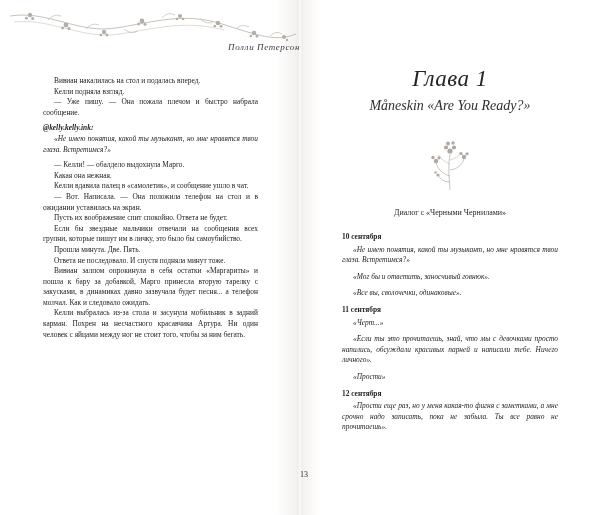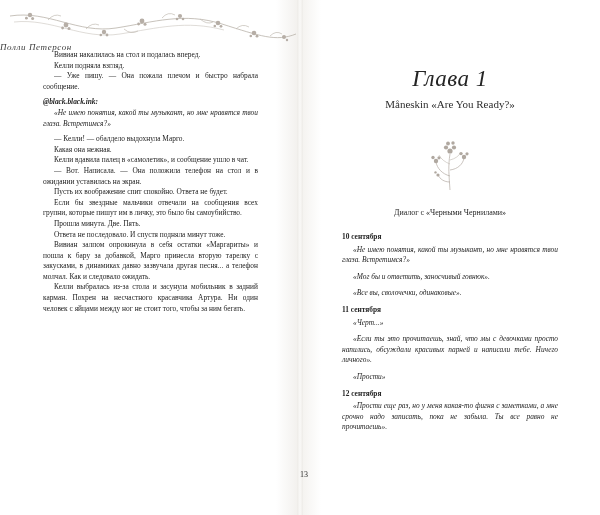--- a/index.html
+++ b/index.html
@@ -48,31 +48,31 @@
   }
   .vine {
     position: absolute;
     left: 8px; top: 8px;
     width: 290px; height: 48px;
   }
   .running-head {
     position: absolute;
     left: 0; top: 42px;
     width: 300px;
-    text-align: left;
+    text-align: right;
     font-family: "Liberation Serif", serif;
     font-style: italic;
     font-size: 9px;
     letter-spacing: .6px;
     color: #3a3a3a;
   }
   .left-body {
     position: absolute;
     left: 43px;
-    top: 50px;
+    top: 76px;
     width: 215px;
     font-size: 7.4px;
     line-height: 10.6px;
     text-align: justify;
     color: #232323;
   }
   .left-body p {
     margin: 0;
     text-indent: 11px;
   }
@@ -96,21 +96,22 @@
     font-style: italic;
     font-size: 23px;
     color: #242424;
     letter-spacing: .5px;
   }
   .chapter-sub {
     position: absolute;
     left: 0; top: 98px;
     width: 300px;
     text-align: center;
-    font-size: 11px;
+    font-style: italic;
+    font-size: 14px;
     color: #2d2d2d;
   }
   .flower {
     position: absolute;
     left: 118px; top: 132px;
     width: 64px; height: 60px;
   }
   .section-head {
     position: absolute;
     left: 0; top: 208px;
@@ -192,32 +193,32 @@
       </g>
     </svg>
 
     <div class="running-head">Полли Петерсон</div>
 
     <div class="left-body">
       <p>Вивиан накалилась на стол и подалась вперед.</p>
       <p>Келли подняла взгляд.</p>
       <p>— Уже пишу. — Она пожала плечом и быстро набрала сообщение.</p>
       <div class="gap"></div>
-      <p class="bold-ital">@black.black.ink:</p>
+      <p class="bold-ital">@kelly.kelly.ink:</p>
       <p class="ital">«Не имею понятия, какой ты музыкант, но мне нравятся твои глаза. Встретимся?»</p>
       <div class="gap"></div>
       <p>— Келли! — обалдело выдохнула Марго.</p>
       <p>Какая она нежная.</p>
       <p>Келли вдавила палец в «самолетик», и сообщение ушло в чат.</p>
       <p>— Вот. Написала. — Она положила телефон на стол и в ожидании уставилась на экран.</p>
       <p>Пусть их воображение спит спокойно. Ответа не будет.</p>
       <p>Если бы звездные мальчики отвечали на сообщения всех групни, которые пишут им в личку, это было бы самоубийство.</p>
       <p>Прошла минута. Две. Пять.</p>
       <p>Ответа не последовало. И спустя подняла минут тоже.</p>
-      <p>Вивиан залпом опрокинула в себя остатки «Маргариты» и пошла к бару за добавкой, Марго принесла вторую тарелку с закусками, в динамиках давно зазвучала другая песня... а телефон молчал. Как и следовало ожидать.</p>
+      <p>Вивиан залпом опрокинула в себя остатки «Маргариты» и пошла к бару за добавкой, Марго принесла вторую тарелку с закусками, в динамиках давно зазвучала будет песня... а телефон молчал. Как и следовало ожидать.</p>
       <p>Келли выбралась из-за стола и засунула мобильник в задний карман. Похрен на несчастного красавчика Артура. Ни один человек с яйцами между ног не стоит того, чтобы за ним бегать.</p>
     </div>
   </div>
 
   <div class="page-right">
 
     <div class="chapter-title">Глава 1</div>
     <div class="chapter-sub">Måneskin «Are You Ready?»</div>
 
     <svg class="flower" viewBox="0 0 64 60">

